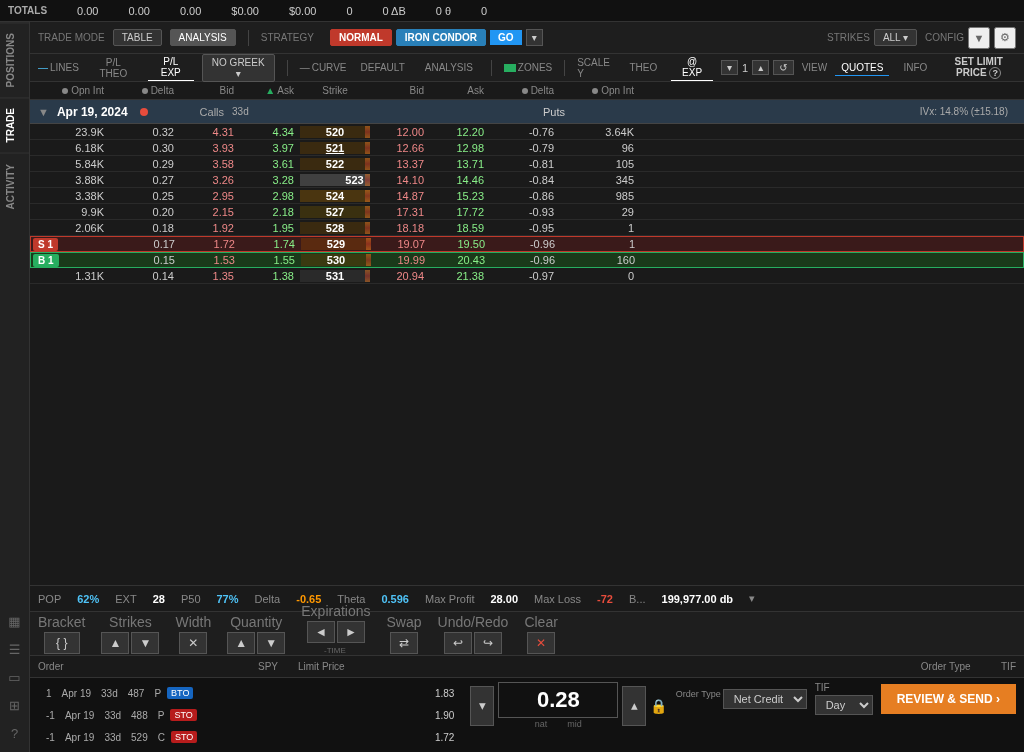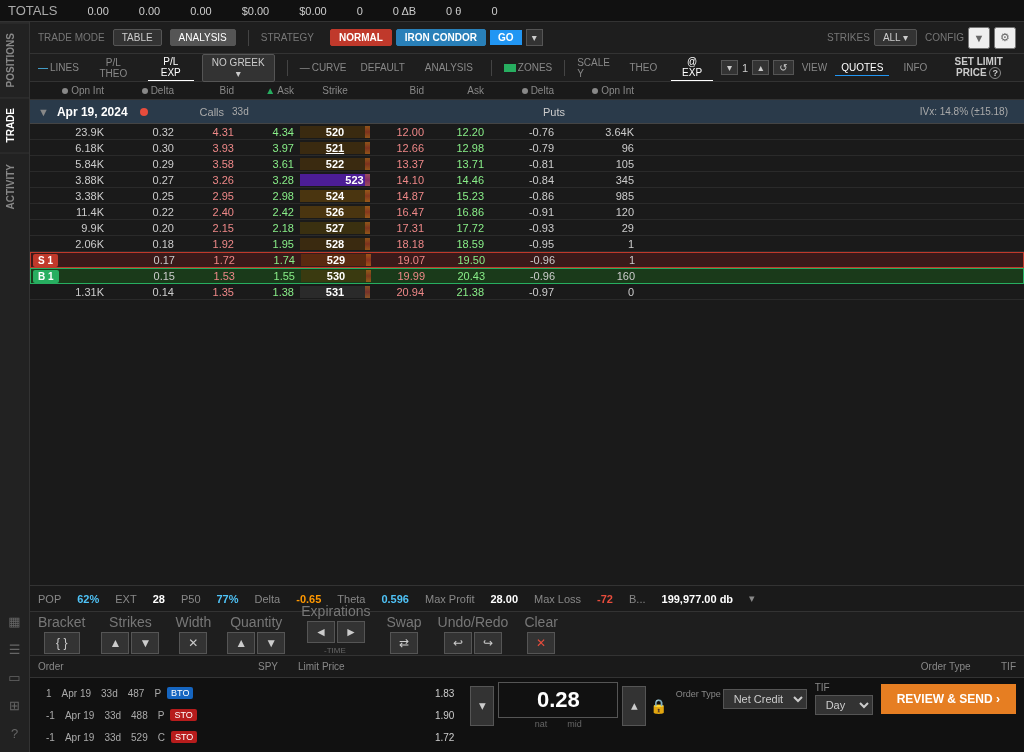--- a/index.html
+++ b/index.html
@@ -16,21 +16,21 @@
     
     .totals-bar {
       background: #111;
       border-bottom: 1px solid #333;
       display: flex;
       align-items: center;
       padding: 0 8px;
       height: 22px;
       gap: 30px;
     }
-    .totals-bar .label { color: #aaa; font-weight: normal; font-size: 13px; }
+    .totals-bar .label { color: #aaa; font-weight: bold; font-size: 10px; }
     .totals-bar .value { color: #ccc; font-size: 11px; }
 
     
     .left-tabs {
       position: absolute;
       left: 0;
       top: 22px;
       width: 30px;
       height: 730px;
       background: #222;
@@ -521,21 +521,21 @@
       <div class="cell bid">13.37</div>
       <div class="cell ask">13.71</div>
       <div class="cell">-0.81</div>
       <div class="cell">105</div>
     </div>
         <div class="options-row">
       <div class="cell">3.88K</div>
       <div class="cell">0.27</div>
       <div class="cell bid">3.26</div>
       <div class="cell ask">3.28</div>
-      <div class="cell center strike" style="background:#4c1d95; position:relative;padding-left:45px;">
+      <div class="cell center strike" style="background:#404040; position:relative;padding-left:45px;">
         523
         <div style="position:absolute; right:0; top:0; bottom:0; width:5px; background: linear-gradient(to bottom, #e67e22, #c0392b, #e67e22); opacity:0.5;"></div>
       </div>
       <div class="cell bid">14.10</div>
       <div class="cell ask">14.46</div>
       <div class="cell">-0.84</div>
       <div class="cell">345</div>
     </div>
         <div class="options-row">
       <div class="cell">3.38K</div>
@@ -543,34 +543,20 @@
       <div class="cell bid">2.95</div>
       <div class="cell ask">2.98</div>
       <div class="cell center strike" style="background:#4a3510; position:relative;">
         524
         <div style="position:absolute; right:0; top:0; bottom:0; width:5px; background: linear-gradient(to bottom, #e67e22, #c0392b, #e67e22); opacity:0.5;"></div>
       </div>
       <div class="cell bid">14.87</div>
       <div class="cell ask">15.23</div>
       <div class="cell">-0.86</div>
       <div class="cell">985</div>
-    </div>
-        <div class="options-row">
-      <div class="cell">11.4K</div>
-      <div class="cell">0.22</div>
-      <div class="cell bid">2.40</div>
-      <div class="cell ask">2.42</div>
-      <div class="cell center strike" style="background:#4a3510; position:relative;">
-        526
-        <div style="position:absolute; right:0; top:0; bottom:0; width:5px; background: linear-gradient(to bottom, #e67e22, #c0392b, #e67e22); opacity:0.5;"></div>
-      </div>
-      <div class="cell bid">16.47</div>
-      <div class="cell ask">16.86</div>
-      <div class="cell">-0.91</div>
-      <div class="cell">120</div>
     </div>
         <div class="options-row">
       <div class="cell">9.9K</div>
       <div class="cell">0.20</div>
       <div class="cell bid">2.15</div>
       <div class="cell ask">2.18</div>
       <div class="cell center strike" style="background:#3a3010; position:relative;">
         527
         <div style="position:absolute; right:0; top:0; bottom:0; width:5px; background: linear-gradient(to bottom, #e67e22, #c0392b, #e67e22); opacity:0.5;"></div>
       </div>

